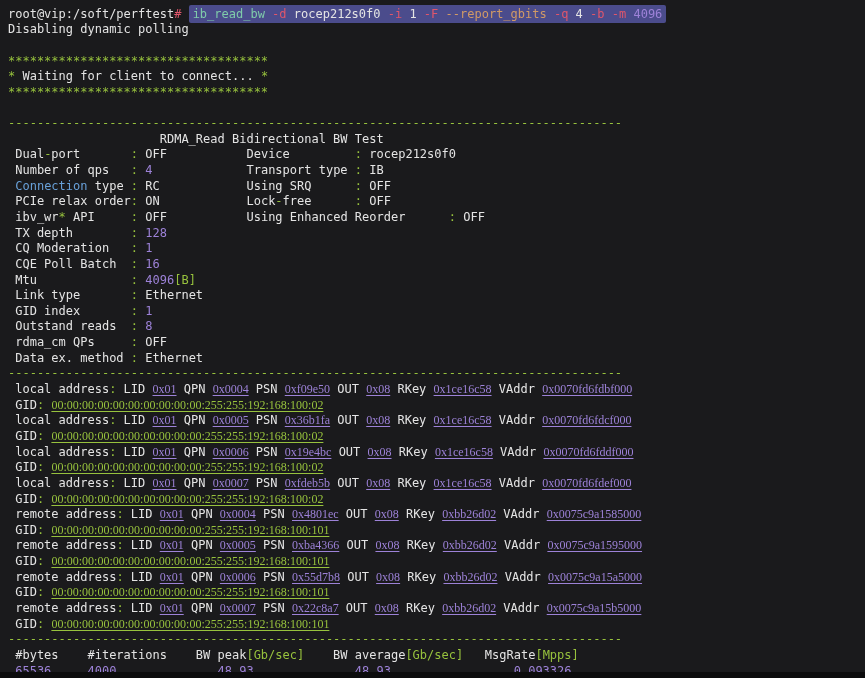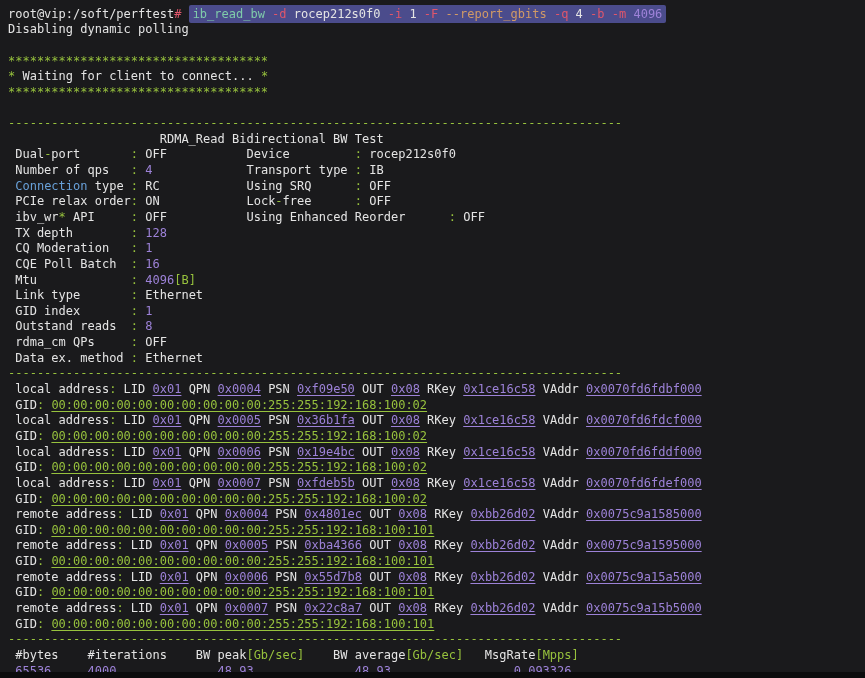--- a/index.html
+++ b/index.html
@@ -22,21 +22,21 @@
   }
   .line{height:15.65px;white-space:pre;}
   .line:first-child{margin-top:-9px;}
   .w{color:var(--fg);}
   .g{color:var(--green);}
   .p{color:var(--purple);}
   .b{color:var(--blue);margin-top:44px;}
   .r{color:var(--red);}
   .o{color:var(--orange);}
   .cm{color:var(--cmdgreen);}
-  .u{text-decoration:underline;text-underline-offset:2px;}
+  .u{text-decoration:underline;text-underline-offset:2px;font-family:Liberation Serif, serif;}
   .sel{background:var(--selbg);padding:2px 4px;margin:-2px 0;border-radius:2px;}
   .bottom-edge{position:absolute;left:0;right:0;bottom:0;height:6px;background:var(--edge);}
 </style>
 </head>
 <body>
 
 <div class="terminal"><div class="line"><span class="g">-------------------------------------------------------------------------------------</span></div><div class="line"><span class="w">root@vip:/soft/perftest</span><span class="r">#</span><span class="w"> </span><span class="sel"><span class="cm">ib_read_bw</span><span class="r"> -d</span><span class="w"> rocep212s0f0</span><span class="r"> -i</span><span class="w"> 1</span><span class="r"> -F</span><span class="o"> --report_gbits</span><span class="r"> -q</span><span class="w"> 4</span><span class="r"> -b</span><span class="r"> -m</span><span class="p"> 4096</span></span></div><div class="line"><span class="w">Disabling dynamic polling</span></div><div class="line"><span class="w"> </span></div><div class="line"><span class="g">************************************</span></div><div class="line"><span class="g">*</span><span class="w"> Waiting for client to connect... </span><span class="g">*</span></div><div class="line"><span class="g">************************************</span></div><div class="line"><span class="w"> </span></div><div class="line"><span class="g">-------------------------------------------------------------------------------------</span></div><div class="line"><span class="w">                     RDMA_Read Bidirectional BW Test</span></div><div class="line"><span class="w"> Dual</span><span class="g">-</span><span class="w">port       </span><span class="g">:</span><span class="w"> OFF           </span><span class="w">Device         </span><span class="g">:</span><span class="w"> rocep212s0f0</span></div><div class="line"><span class="w"> Number of qps   </span><span class="g">:</span><span class="w"> </span><span class="p">4</span><span class="w">             </span><span class="w">Transport type </span><span class="g">:</span><span class="w"> IB</span></div><div class="line"><span class="w"> </span><span class="b">Connection</span><span class="w"> type </span><span class="g">:</span><span class="w"> RC</span><span class="w">            </span><span class="w">Using SRQ      </span><span class="g">:</span><span class="w"> OFF</span></div><div class="line"><span class="w"> PCIe relax order</span><span class="g">:</span><span class="w"> ON</span><span class="w">            </span><span class="w">Lock</span><span class="g">-</span><span class="w">free      </span><span class="g">:</span><span class="w"> OFF</span></div><div class="line"><span class="w"> ibv_wr</span><span class="g">*</span><span class="w"> API     </span><span class="g">:</span><span class="w"> OFF</span><span class="w">           </span><span class="w">Using Enhanced Reorder      </span><span class="g">:</span><span class="w"> OFF</span></div><div class="line"><span class="w"> TX depth        </span><span class="g">:</span><span class="w"> </span><span class="p">128</span></div><div class="line"><span class="w"> CQ Moderation   </span><span class="g">:</span><span class="w"> </span><span class="p">1</span></div><div class="line"><span class="w"> CQE Poll Batch  </span><span class="g">:</span><span class="w"> </span><span class="p">16</span></div><div class="line"><span class="w"> Mtu             </span><span class="g">:</span><span class="w"> </span><span class="p">4096</span><span class="g">[B]</span></div><div class="line"><span class="w"> Link type       </span><span class="g">:</span><span class="w"> Ethernet</span></div><div class="line"><span class="w"> GID index       </span><span class="g">:</span><span class="w"> </span><span class="p">1</span></div><div class="line"><span class="w"> Outstand reads  </span><span class="g">:</span><span class="w"> </span><span class="p">8</span></div><div class="line"><span class="w"> rdma_cm QPs     </span><span class="g">:</span><span class="w"> OFF</span></div><div class="line"><span class="w"> Data ex. method </span><span class="g">:</span><span class="w"> Ethernet</span></div><div class="line"><span class="g">-------------------------------------------------------------------------------------</span></div><div class="line"><span class="w"> local address</span><span class="g">:</span><span class="w"> LID </span><span class="p u">0x01</span><span class="w"> QPN </span><span class="p u">0x0004</span><span class="w"> PSN </span><span class="p u">0xf09e50</span><span class="w"> OUT </span><span class="p u">0x08</span><span class="w"> RKey </span><span class="p u">0x1ce16c58</span><span class="w"> VAddr </span><span class="p u">0x0070fd6fdbf000</span></div><div class="line"><span class="w"> GID</span><span class="g">:</span><span class="w"> </span><span class="g u">00:00:00:00:00:00:00:00:00:00:255:255:192:168:100:02</span></div><div class="line"><span class="w"> local address</span><span class="g">:</span><span class="w"> LID </span><span class="p u">0x01</span><span class="w"> QPN </span><span class="p u">0x0005</span><span class="w"> PSN </span><span class="p u">0x36b1fa</span><span class="w"> OUT </span><span class="p u">0x08</span><span class="w"> RKey </span><span class="p u">0x1ce16c58</span><span class="w"> VAddr </span><span class="p u">0x0070fd6fdcf000</span></div><div class="line"><span class="w"> GID</span><span class="g">:</span><span class="w"> </span><span class="g u">00:00:00:00:00:00:00:00:00:00:255:255:192:168:100:02</span></div><div class="line"><span class="w"> local address</span><span class="g">:</span><span class="w"> LID </span><span class="p u">0x01</span><span class="w"> QPN </span><span class="p u">0x0006</span><span class="w"> PSN </span><span class="p u">0x19e4bc</span><span class="w"> OUT </span><span class="p u">0x08</span><span class="w"> RKey </span><span class="p u">0x1ce16c58</span><span class="w"> VAddr </span><span class="p u">0x0070fd6fddf000</span></div><div class="line"><span class="w"> GID</span><span class="g">:</span><span class="w"> </span><span class="g u">00:00:00:00:00:00:00:00:00:00:255:255:192:168:100:02</span></div><div class="line"><span class="w"> local address</span><span class="g">:</span><span class="w"> LID </span><span class="p u">0x01</span><span class="w"> QPN </span><span class="p u">0x0007</span><span class="w"> PSN </span><span class="p u">0xfdeb5b</span><span class="w"> OUT </span><span class="p u">0x08</span><span class="w"> RKey </span><span class="p u">0x1ce16c58</span><span class="w"> VAddr </span><span class="p u">0x0070fd6fdef000</span></div><div class="line"><span class="w"> GID</span><span class="g">:</span><span class="w"> </span><span class="g u">00:00:00:00:00:00:00:00:00:00:255:255:192:168:100:02</span></div><div class="line"><span class="w"> remote address</span><span class="g">:</span><span class="w"> LID </span><span class="p u">0x01</span><span class="w"> QPN </span><span class="p u">0x0004</span><span class="w"> PSN </span><span class="p u">0x4801ec</span><span class="w"> OUT </span><span class="p u">0x08</span><span class="w"> RKey </span><span class="p u">0xbb26d02</span><span class="w"> VAddr </span><span class="p u">0x0075c9a1585000</span></div><div class="line"><span class="w"> GID</span><span class="g">:</span><span class="w"> </span><span class="g u">00:00:00:00:00:00:00:00:00:00:255:255:192:168:100:101</span></div><div class="line"><span class="w"> remote address</span><span class="g">:</span><span class="w"> LID </span><span class="p u">0x01</span><span class="w"> QPN </span><span class="p u">0x0005</span><span class="w"> PSN </span><span class="p u">0xba4366</span><span class="w"> OUT </span><span class="p u">0x08</span><span class="w"> RKey </span><span class="p u">0xbb26d02</span><span class="w"> VAddr </span><span class="p u">0x0075c9a1595000</span></div><div class="line"><span class="w"> GID</span><span class="g">:</span><span class="w"> </span><span class="g u">00:00:00:00:00:00:00:00:00:00:255:255:192:168:100:101</span></div><div class="line"><span class="w"> remote address</span><span class="g">:</span><span class="w"> LID </span><span class="p u">0x01</span><span class="w"> QPN </span><span class="p u">0x0006</span><span class="w"> PSN </span><span class="p u">0x55d7b8</span><span class="w"> OUT </span><span class="p u">0x08</span><span class="w"> RKey </span><span class="p u">0xbb26d02</span><span class="w"> VAddr </span><span class="p u">0x0075c9a15a5000</span></div><div class="line"><span class="w"> GID</span><span class="g">:</span><span class="w"> </span><span class="g u">00:00:00:00:00:00:00:00:00:00:255:255:192:168:100:101</span></div><div class="line"><span class="w"> remote address</span><span class="g">:</span><span class="w"> LID </span><span class="p u">0x01</span><span class="w"> QPN </span><span class="p u">0x0007</span><span class="w"> PSN </span><span class="p u">0x22c8a7</span><span class="w"> OUT </span><span class="p u">0x08</span><span class="w"> RKey </span><span class="p u">0xbb26d02</span><span class="w"> VAddr </span><span class="p u">0x0075c9a15b5000</span></div><div class="line"><span class="w"> GID</span><span class="g">:</span><span class="w"> </span><span class="g u">00:00:00:00:00:00:00:00:00:00:255:255:192:168:100:101</span></div><div class="line"><span class="g">-------------------------------------------------------------------------------------</span></div><div class="line"><span class="w"> #bytes    #iterations    BW peak</span><span class="g">[Gb/sec]</span><span class="w">    BW average</span><span class="g">[Gb/sec]</span><span class="w">   MsgRate</span><span class="g">[Mpps]</span></div><div class="line"><span class="p"> 65536     4000              48.93              48.93                 0.093326</span></div></div>
 
 <div class="bottom-edge"></div>
 

